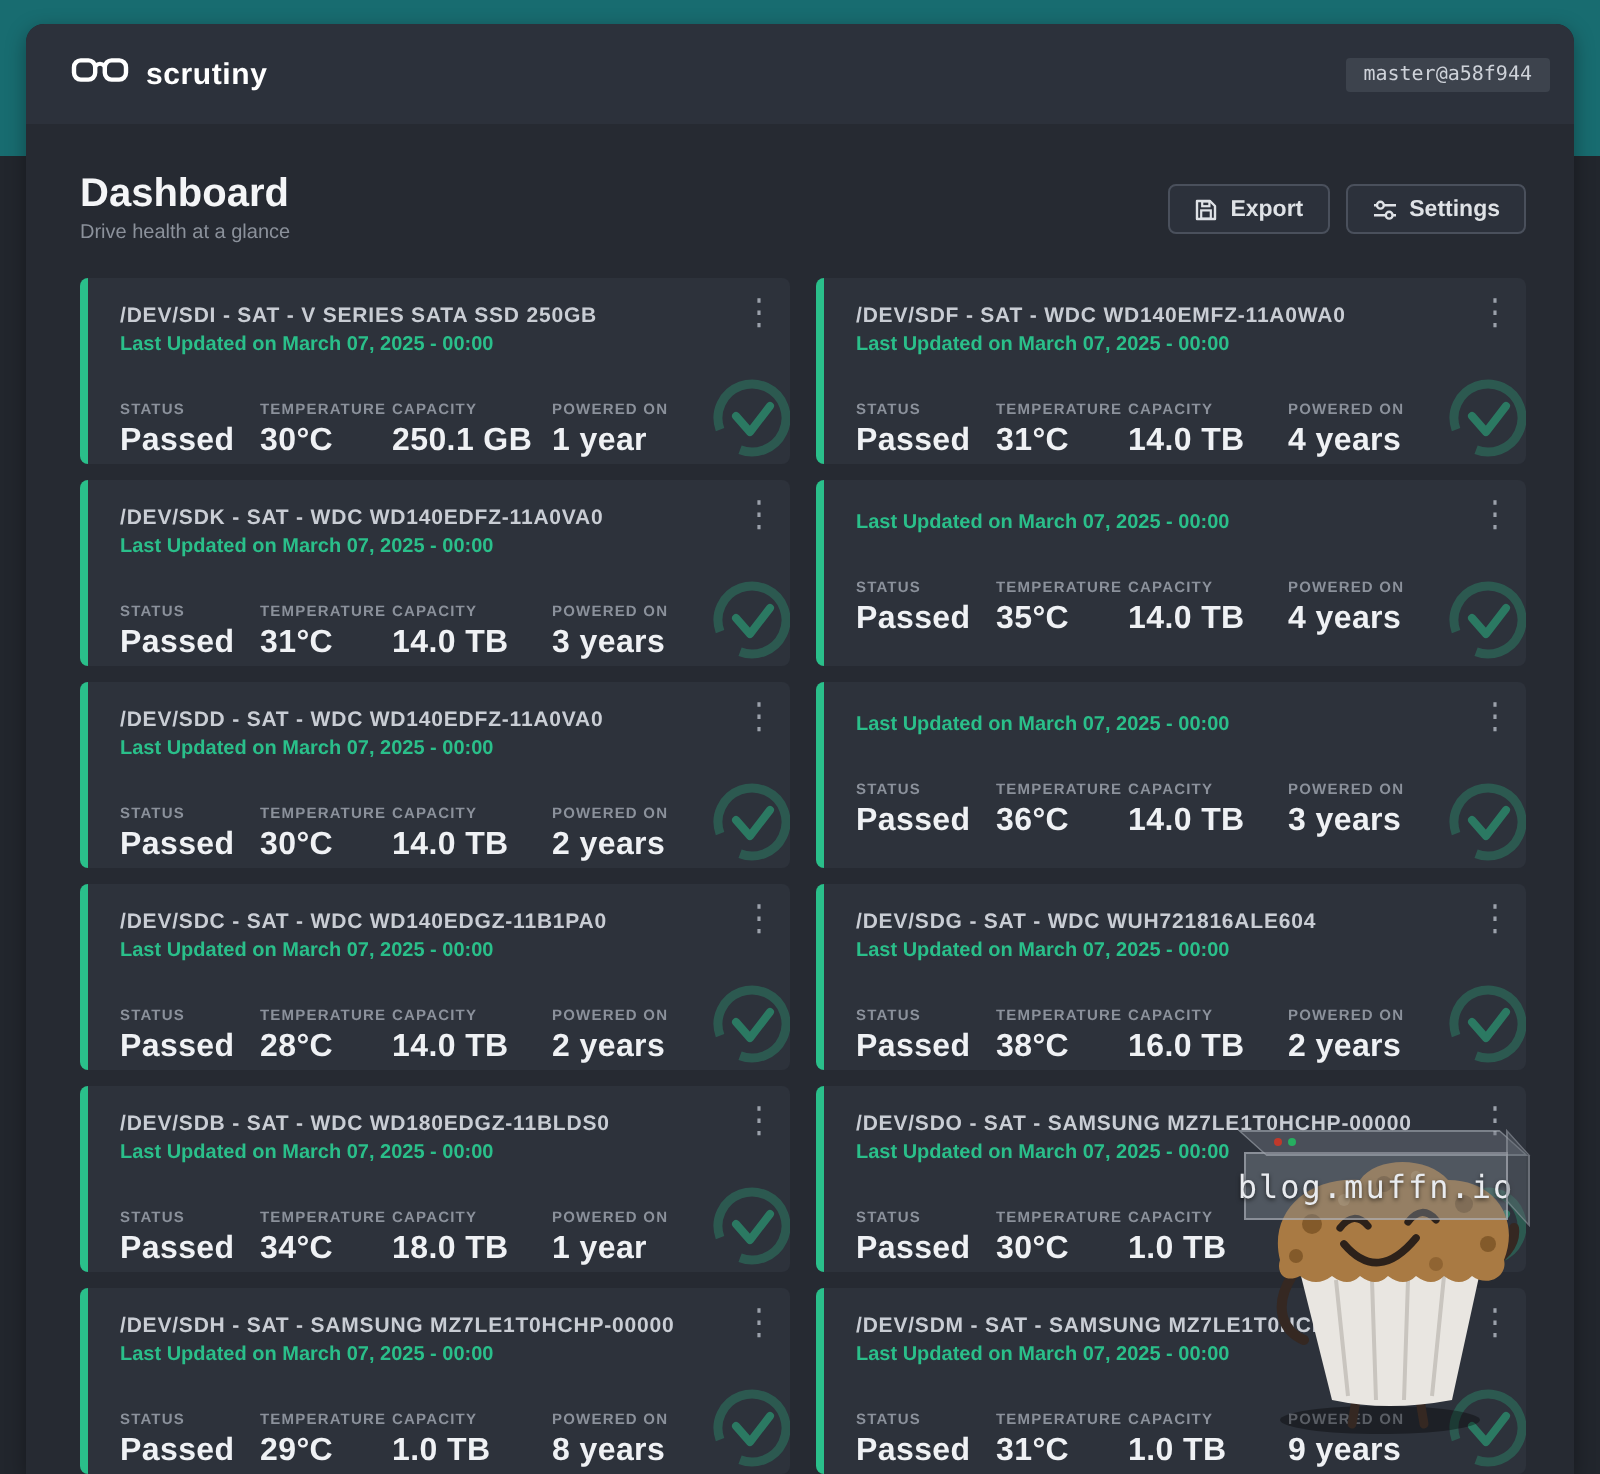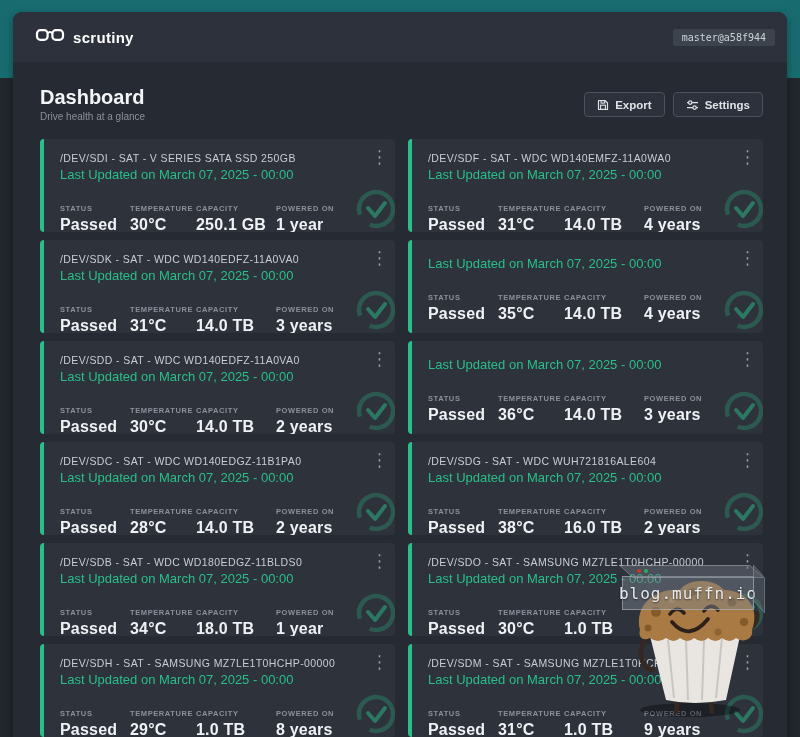--- a/index.html
+++ b/index.html
@@ -27,22 +27,22 @@
   h1{color:#f4f5f7;font-size:20px;line-height:22px;font-weight:700;}
   .subtitle{color:var(--text-label);font-size:10px;margin-top:3px;}
   .actions{margin-left:auto;display:flex;gap:8px;margin-top:6px;}
   .btn{display:flex;align-items:center;gap:6px;height:25px;padding:0 12px;background:var(--header-bg);
     border:1px solid var(--btn-border);border-radius:4px;color:#dfe2e6;font-size:11.5px;font-weight:600;cursor:pointer;text-align:right;}
   .btn svg{display:block;}
   
   .grid{margin-top:17px;display:grid;grid-template-columns:355px 355px;gap:8px 13px;}
   .card{position:relative;width:355px;height:93px;background:var(--card-bg);border-left:4px solid var(--accent);
     border-radius:4px;padding:13px 14px 0 16px;overflow:hidden;}
-  .card-title{color:var(--text-title);font-size:10.5px;font-weight:400;letter-spacing:.4px;}
-  .card-updated{color:var(--accent);font-size:13px;font-weight:400;margin-top:3px;}
+  .card-title{color:var(--text-title);font-size:10.5px;font-weight:700;letter-spacing:.4px;}
+  .card-updated{color:var(--accent);font-size:10px;font-weight:700;margin-top:3px;}
   .menu-btn{position:absolute;top:10px;right:8px;background:none;border:none;cursor:pointer;
     color:#9ba1ab;font-size:15px;line-height:1;transform:scaleY(1.2);}
   .stats{display:flex;margin-top:22px;}
   .stat:nth-child(1){width:70px;} .stat:nth-child(2){width:66px;}
   .stat:nth-child(3){width:80px;} .stat:nth-child(4){flex:1;}
   .stat-label{color:var(--text-label);font-size:7.5px;font-weight:700;letter-spacing:.6px;}
   .stat-value{color:var(--text-main);font-size:16px;font-weight:600;margin-top:3px;letter-spacing:.2px;}
   .ring{position:absolute;right:-3px;bottom:1px;width:44px;height:44px;}
   .ring circle{fill:none;stroke:rgba(42,191,138,.28);stroke-width:4.5;
     stroke-dasharray:92 15;transform:rotate(160deg);transform-origin:center;}

